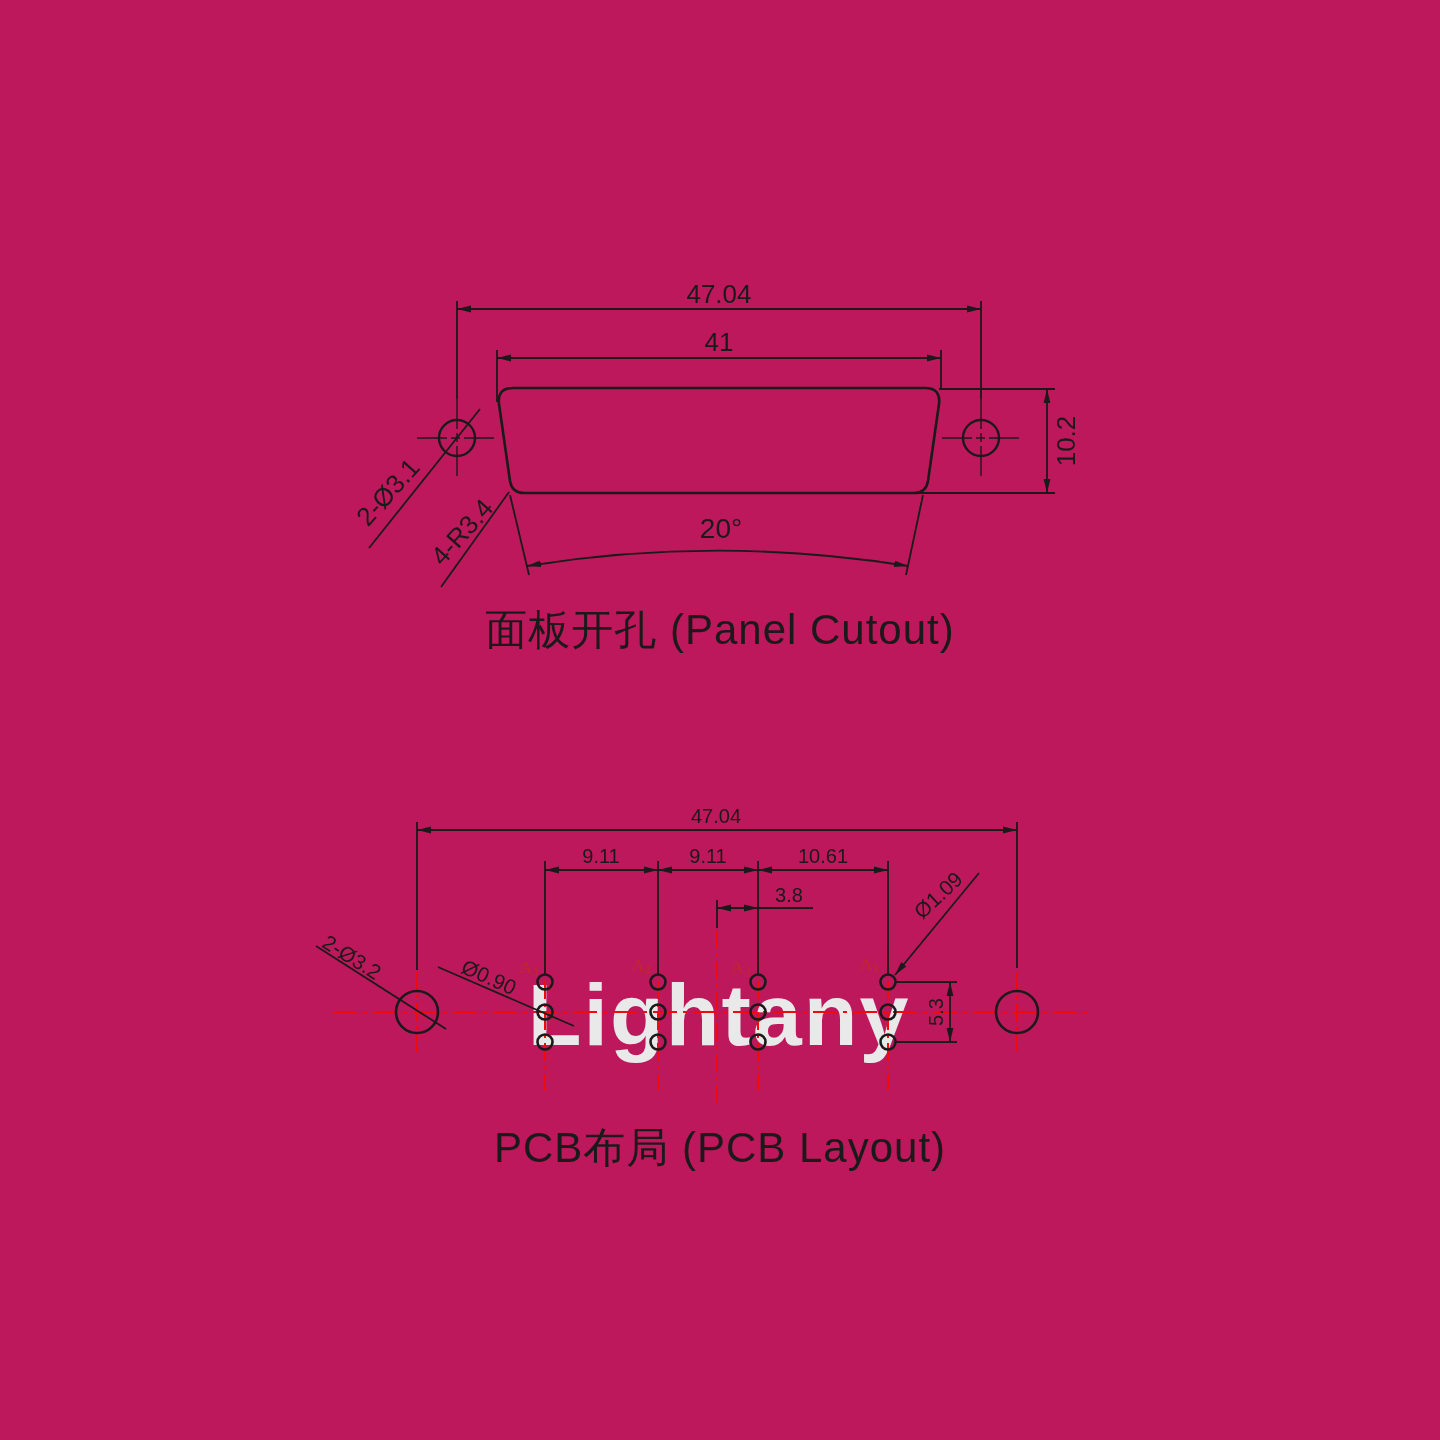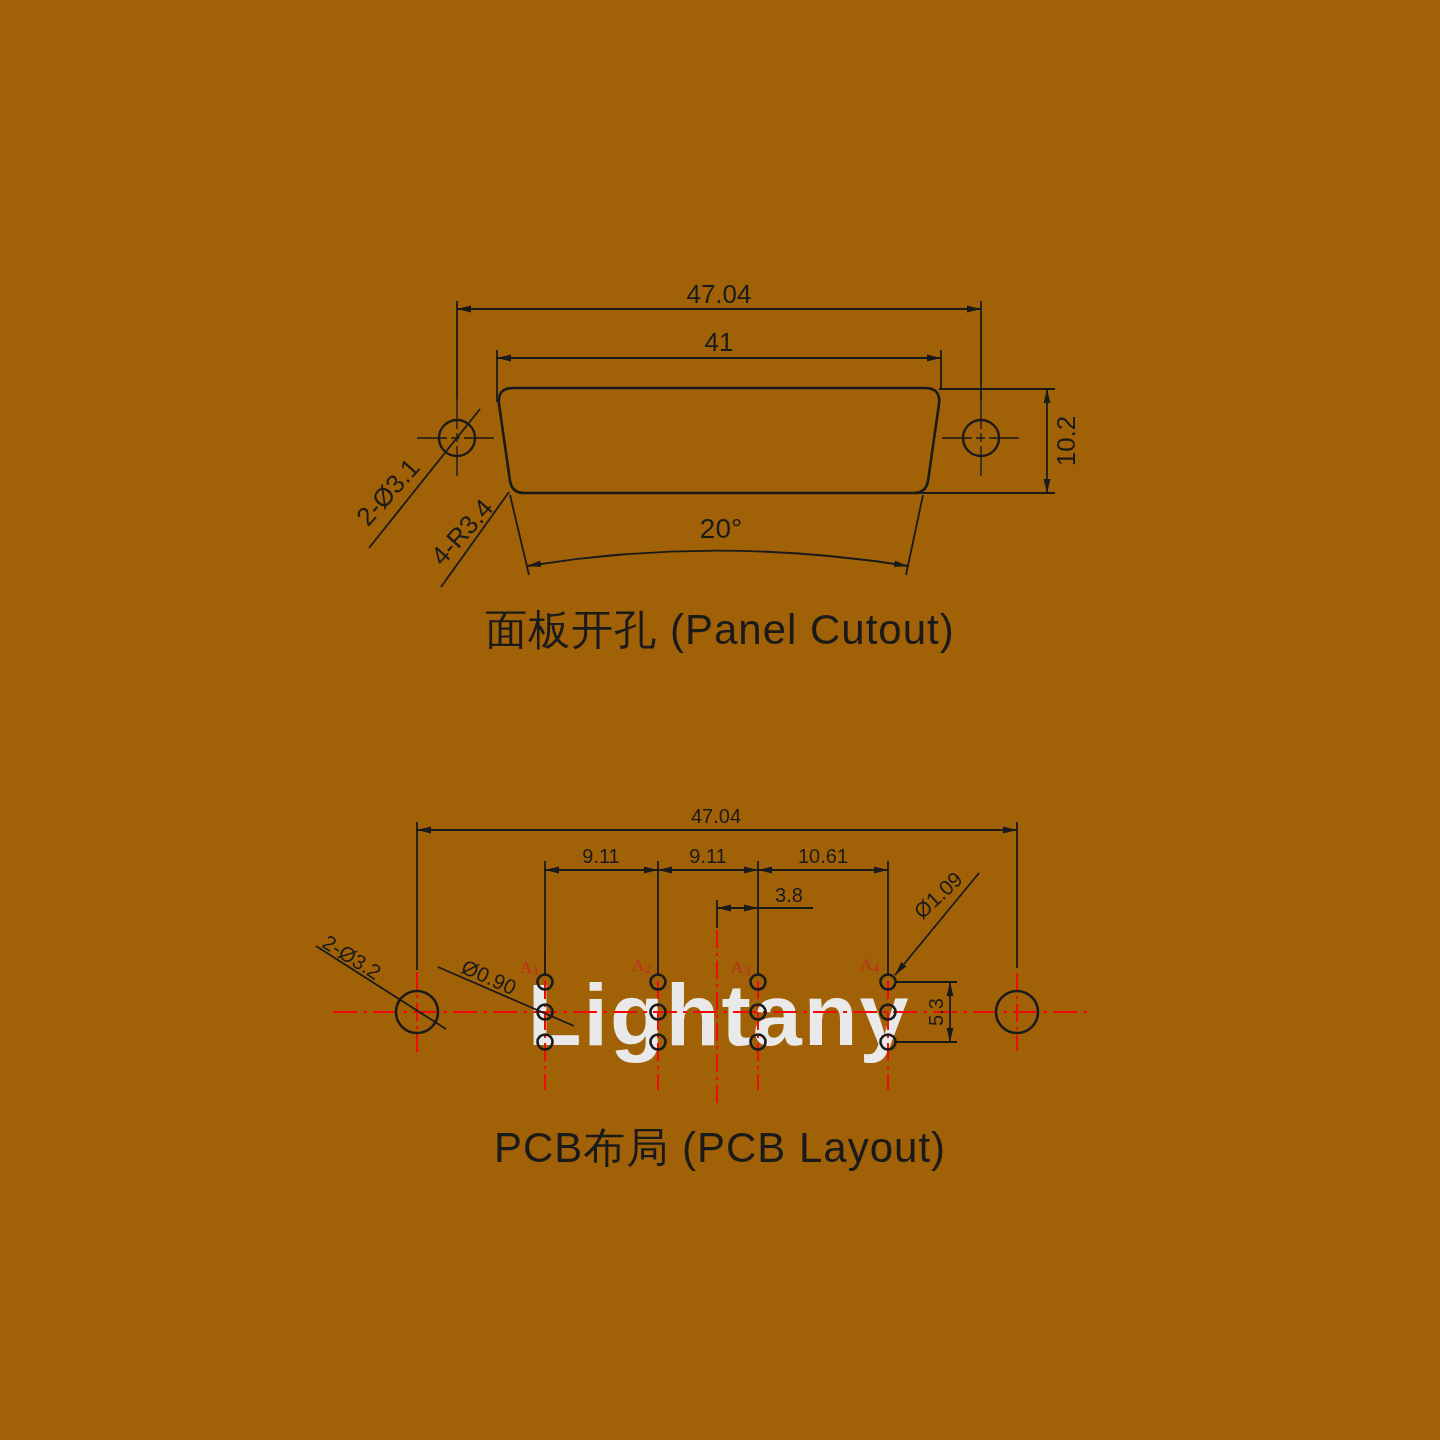--- a/index.html
+++ b/index.html
@@ -1,16 +1,16 @@
 <!DOCTYPE html>
 <html><head>
 <meta charset="utf-8">
 <style>
   html,body{margin:0;padding:0;background:#ffffff;}
-  .stage{width:1440px;height:1440px;position:relative;background:#a16207;overflow:hidden;}
+  .stage{width:1440px;height:1440px;position:relative;background:#be185d;overflow:hidden;}
   svg{display:block;}
   svg text{font-family:"Liberation Sans","DejaVu Sans",sans-serif;fill:#1a1a1a;}
   .dim{font-size:20px;}
   .dimL{font-size:26px;}
   .ang{font-size:28px;}
   .cap{font-size:42px;letter-spacing:1px;}
   .wm{font-size:88px;font-weight:600;letter-spacing:2px;fill:#e9e9e9;}
   .pin-letter{font-family:"Liberation Serif","DejaVu Serif",serif;font-size:17px;fill:#c42727;}
   .pin-sub{font-family:"Liberation Serif","DejaVu Serif",serif;font-size:12.5px;fill:#c42727;}
   .mid{text-anchor:middle;}

